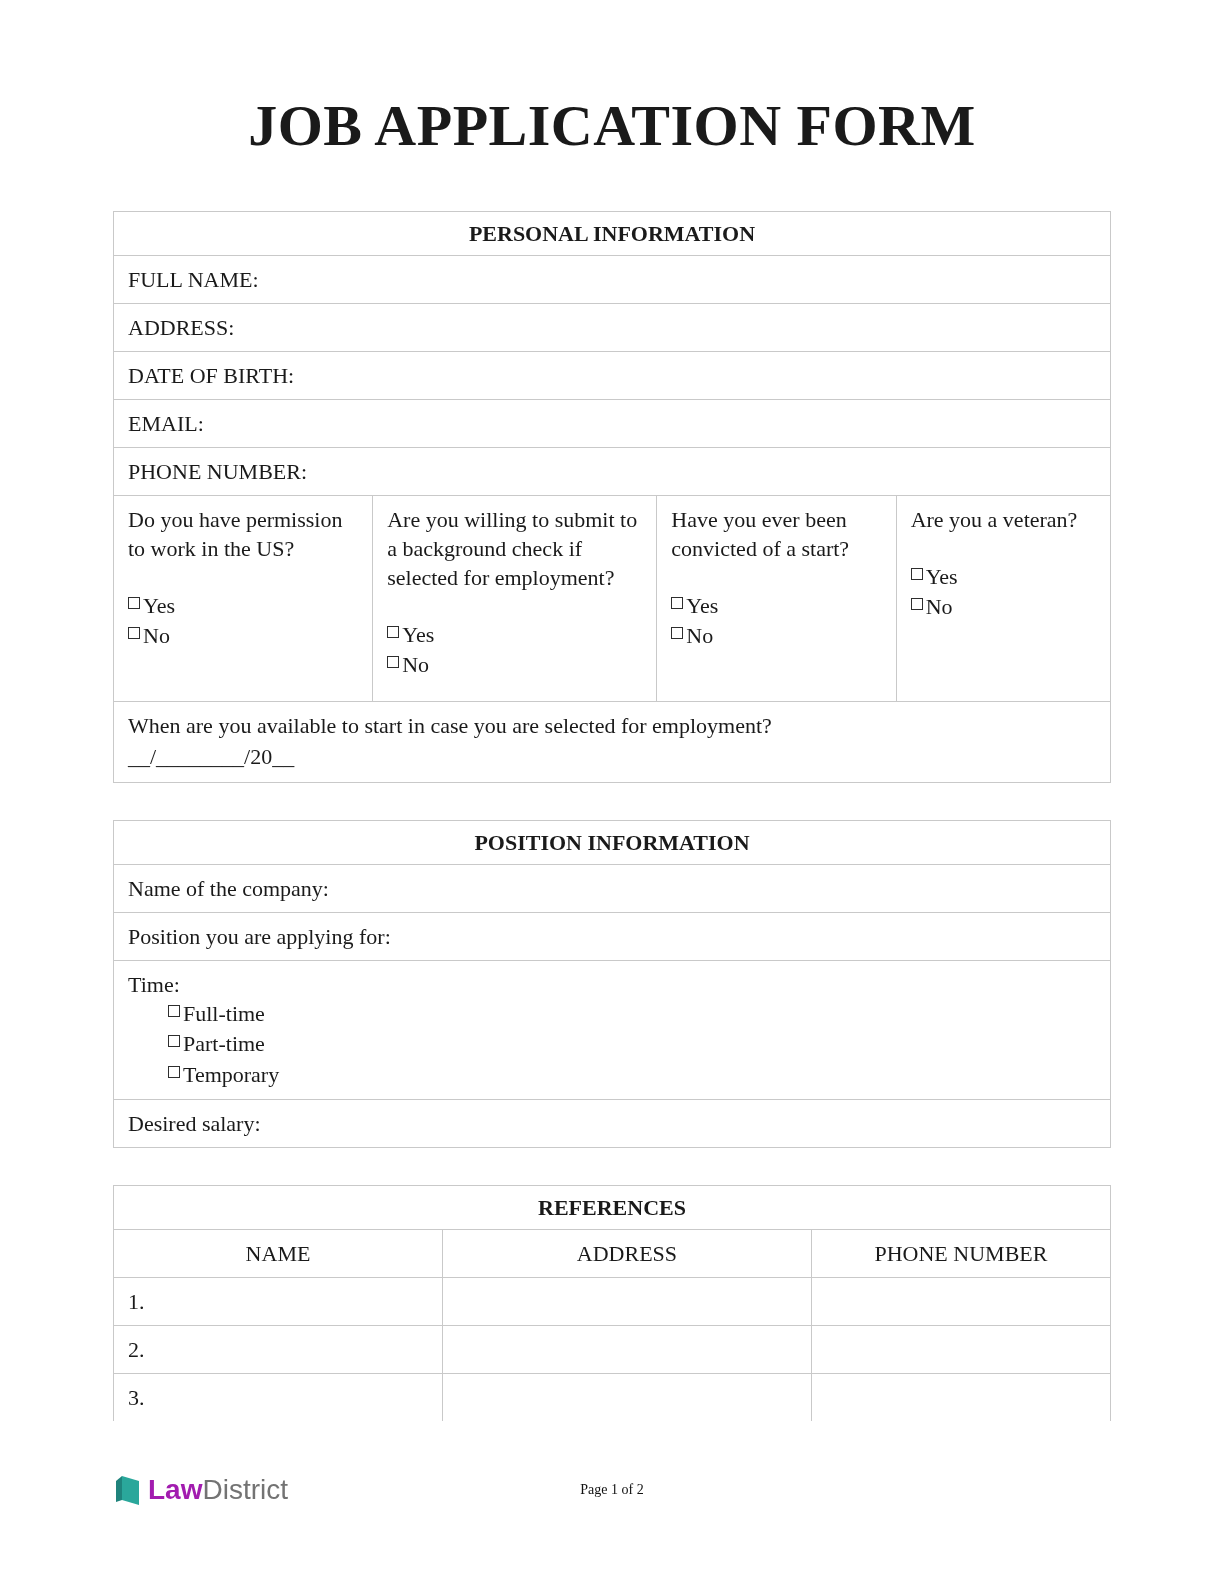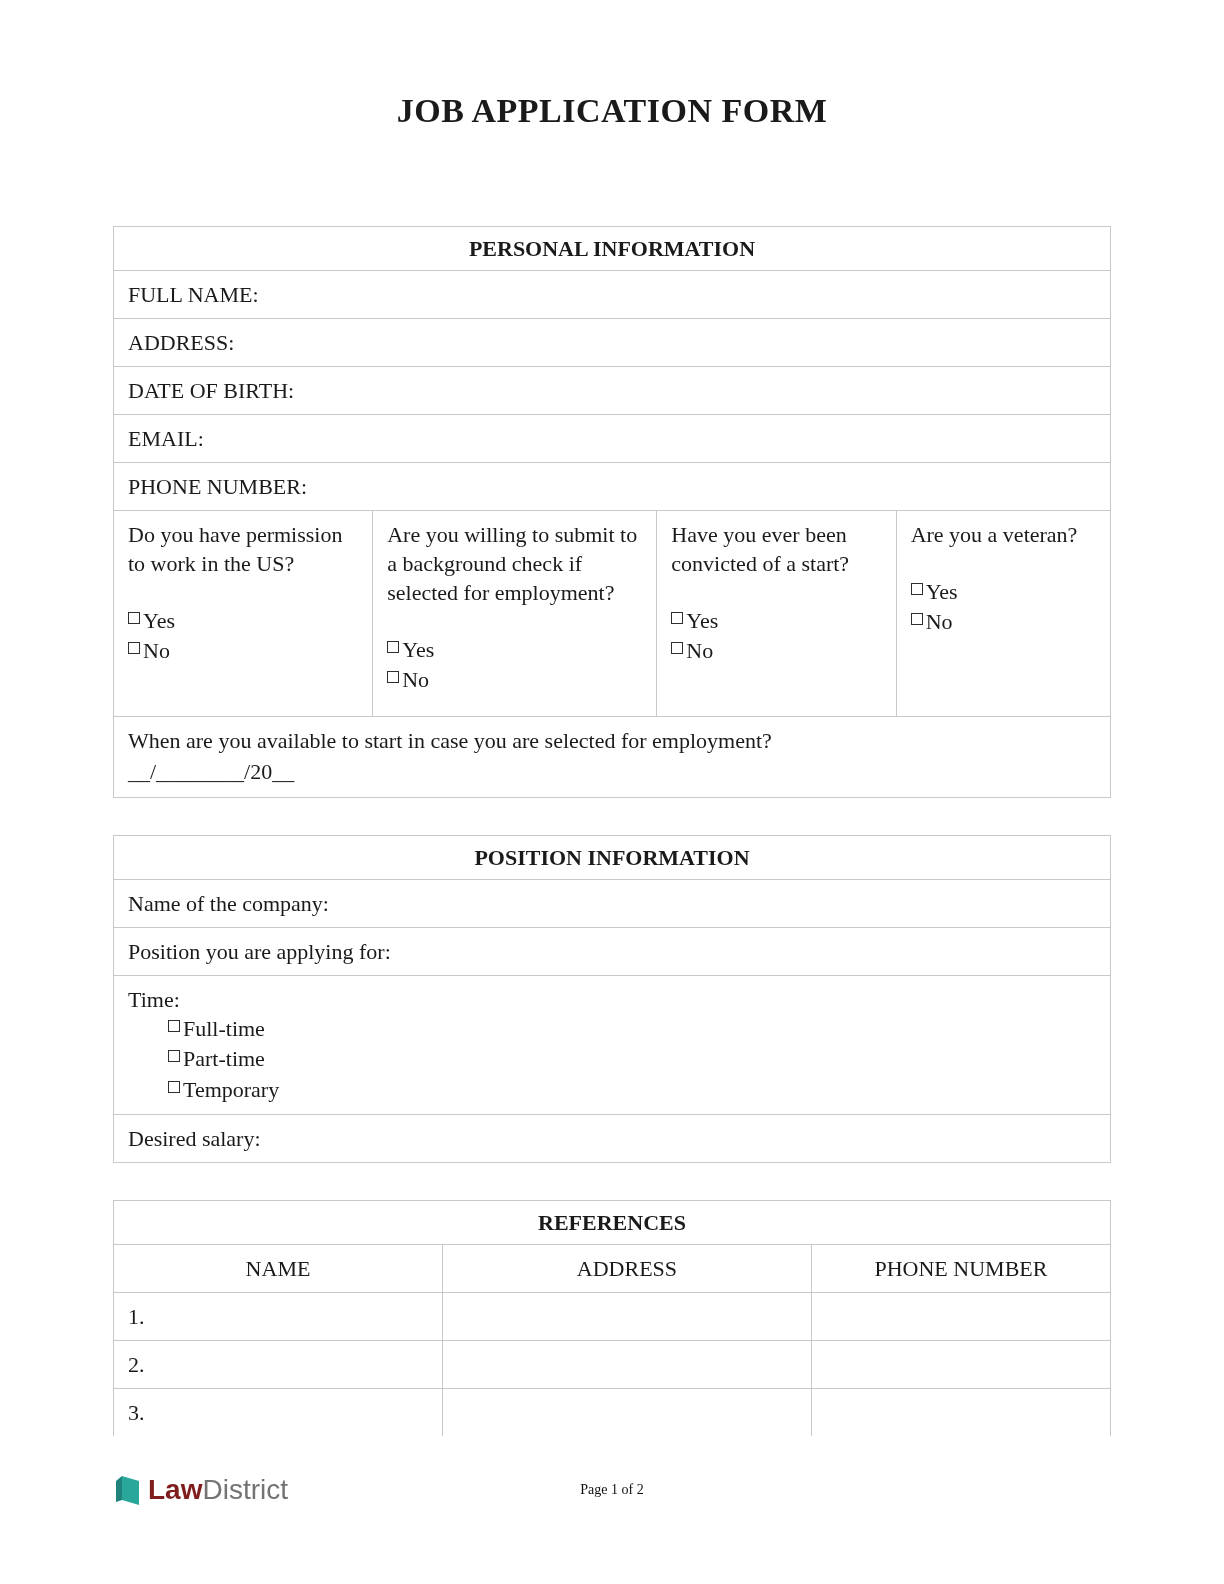--- a/index.html
+++ b/index.html
@@ -8,24 +8,24 @@
     width: 1224px;
     height: 1584px;
     position: relative;
     font-family: "Liberation Serif", serif;
     color: #1a1a1a;
   }
   .page { padding: 92px 113px 0 113px; }
 
   .title {
     text-align: center;
-    font-size: 34px;
+    font-size: 58px;
     font-weight: bold;
     letter-spacing: 0.5px;
-    margin-bottom: 96px;
+    margin-bottom: 52px;
   }
 
   table.form {
     width: 100%;
     border-collapse: collapse;
     table-layout: fixed;
     margin-bottom: 37px;
   }
   table.form td {
     border: 1px solid #c9c9c9;
@@ -79,21 +79,21 @@
   .logo {
     position: absolute;
     left: 113px;
     top: 0;
     display: flex;
     align-items: center;
     gap: 7px;
     font-family: "Liberation Sans", sans-serif;
     font-size: 28px;
   }
-  .logo-law { font-weight: bold; color: #7f1d1d; }
+  .logo-law { font-weight: bold; color: #a21caf; }
   .logo-district { font-weight: normal; color: #737373; }
   .page-num {
     width: 100%;
     text-align: center;
     font-size: 14px;
     padding-top: 8px;
     color: #111;
   }
 </style>
 </head>

